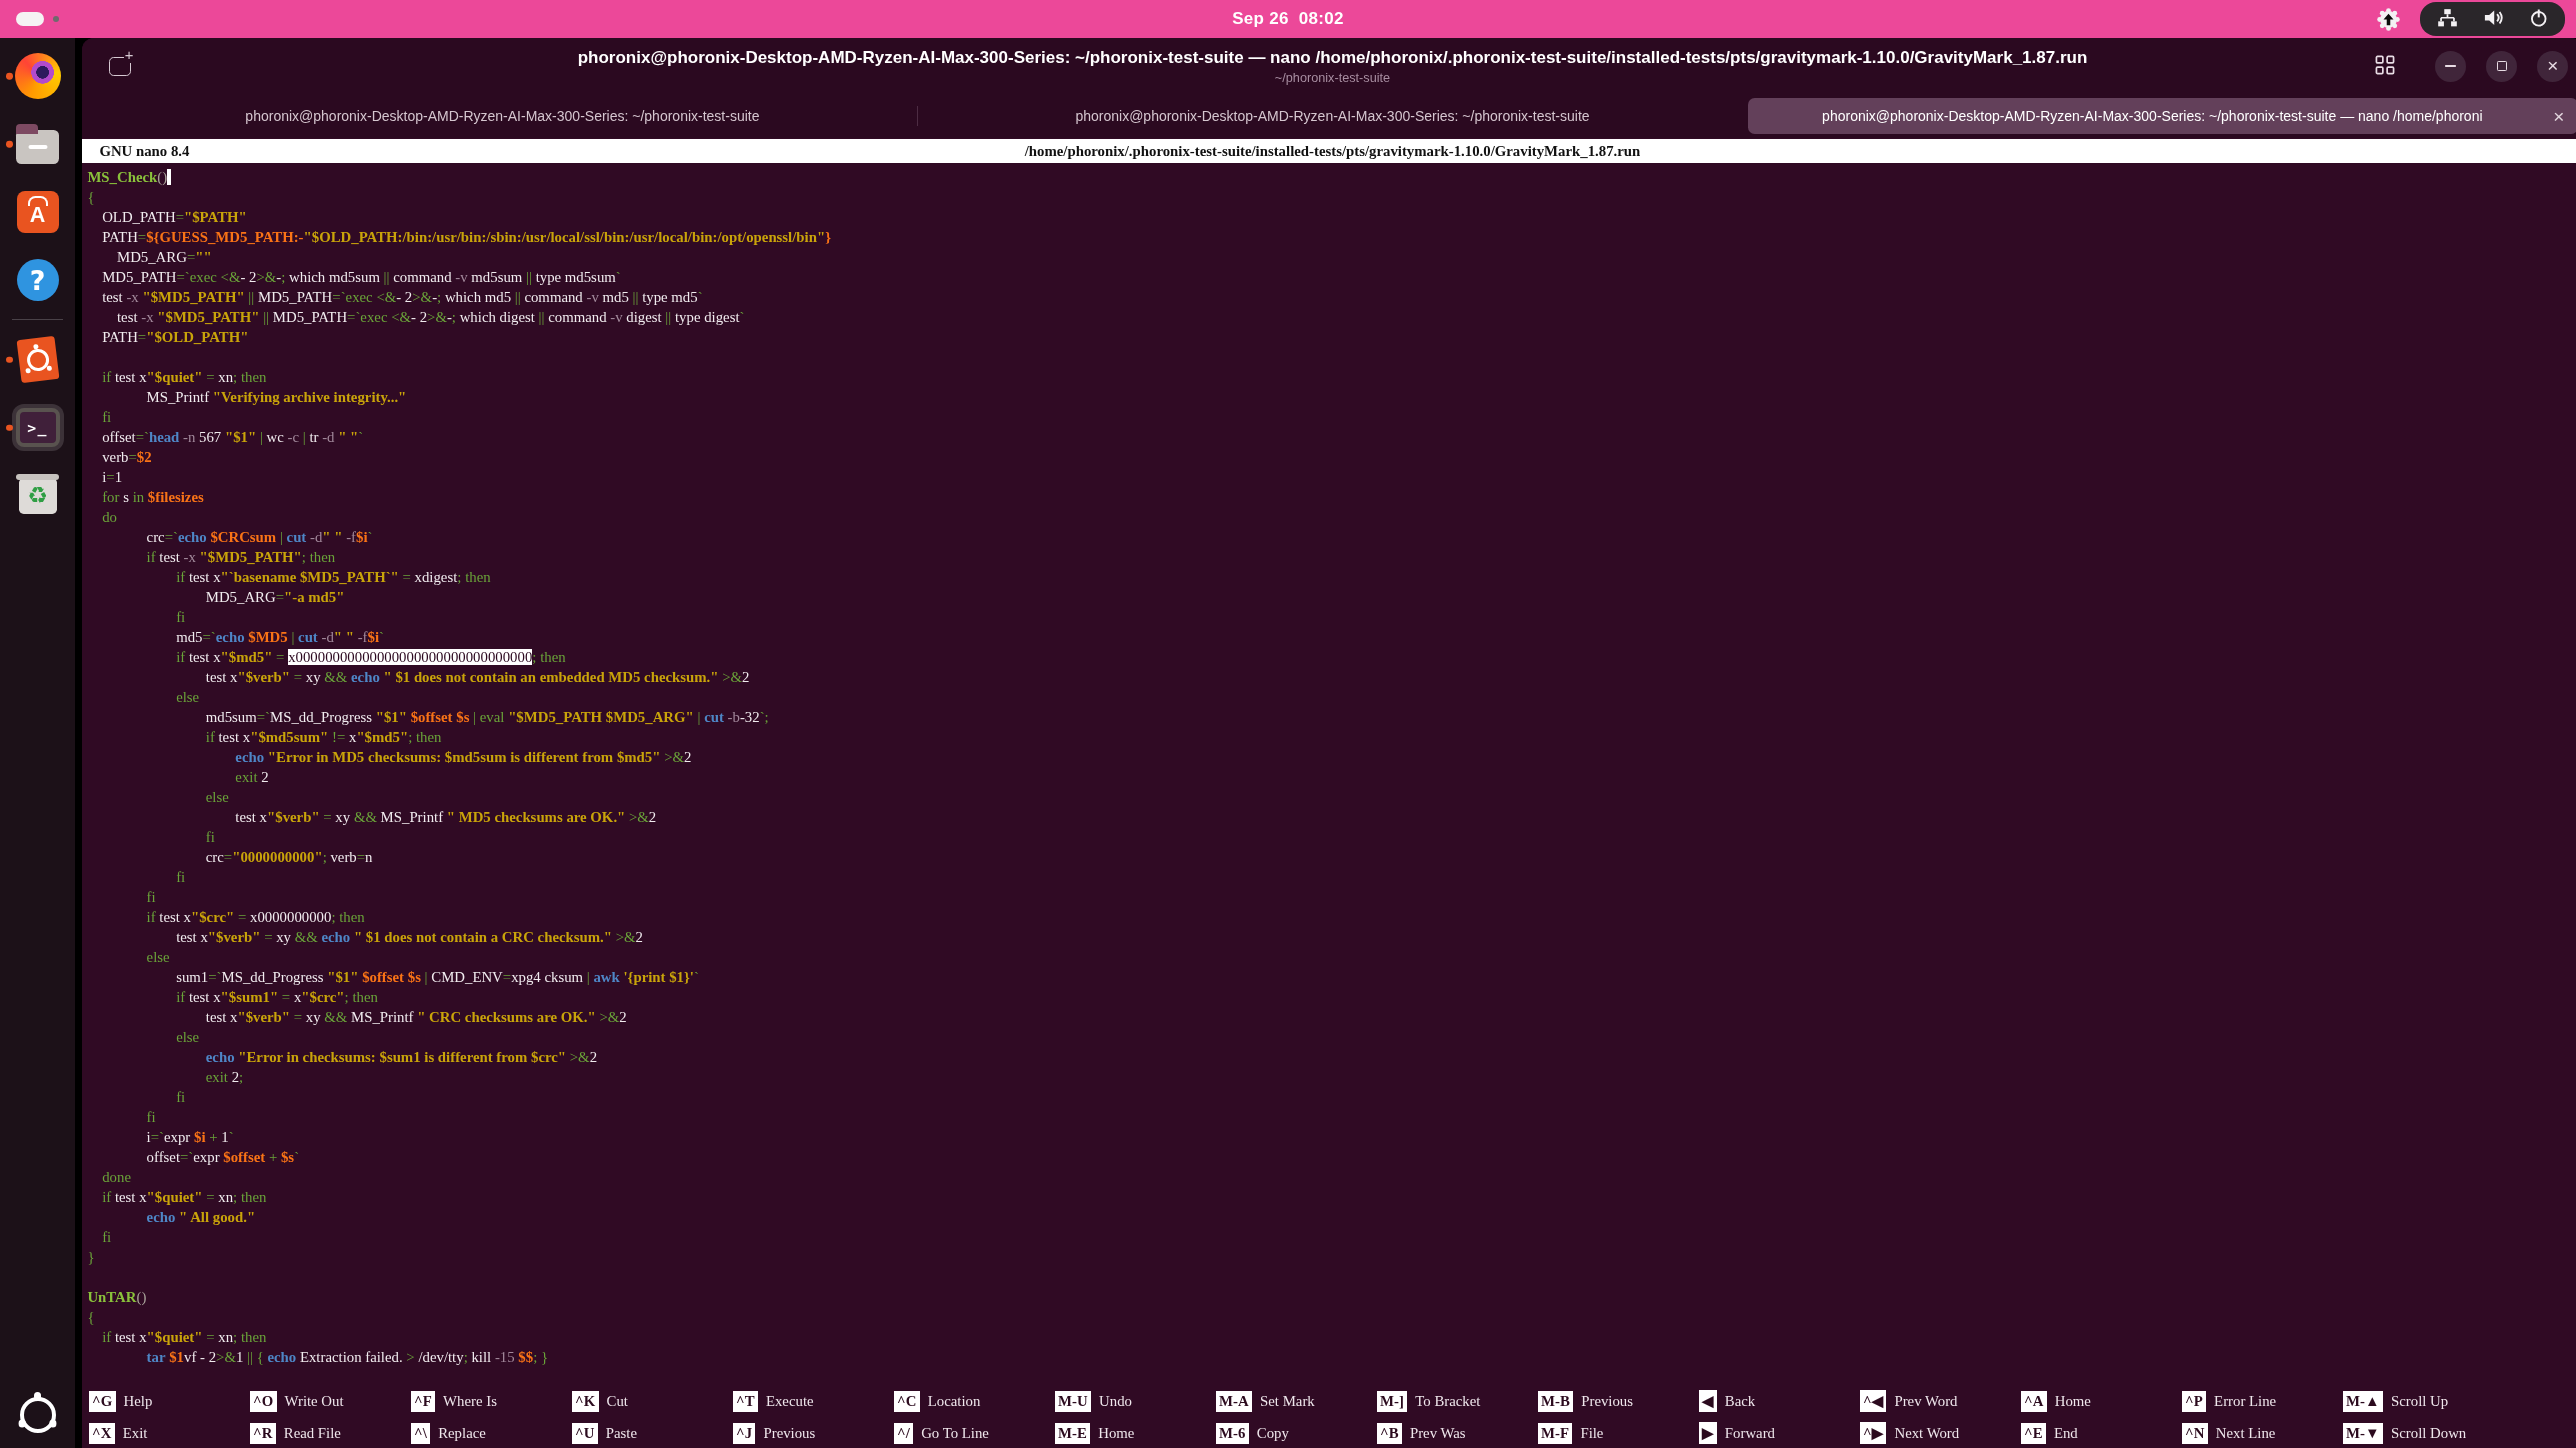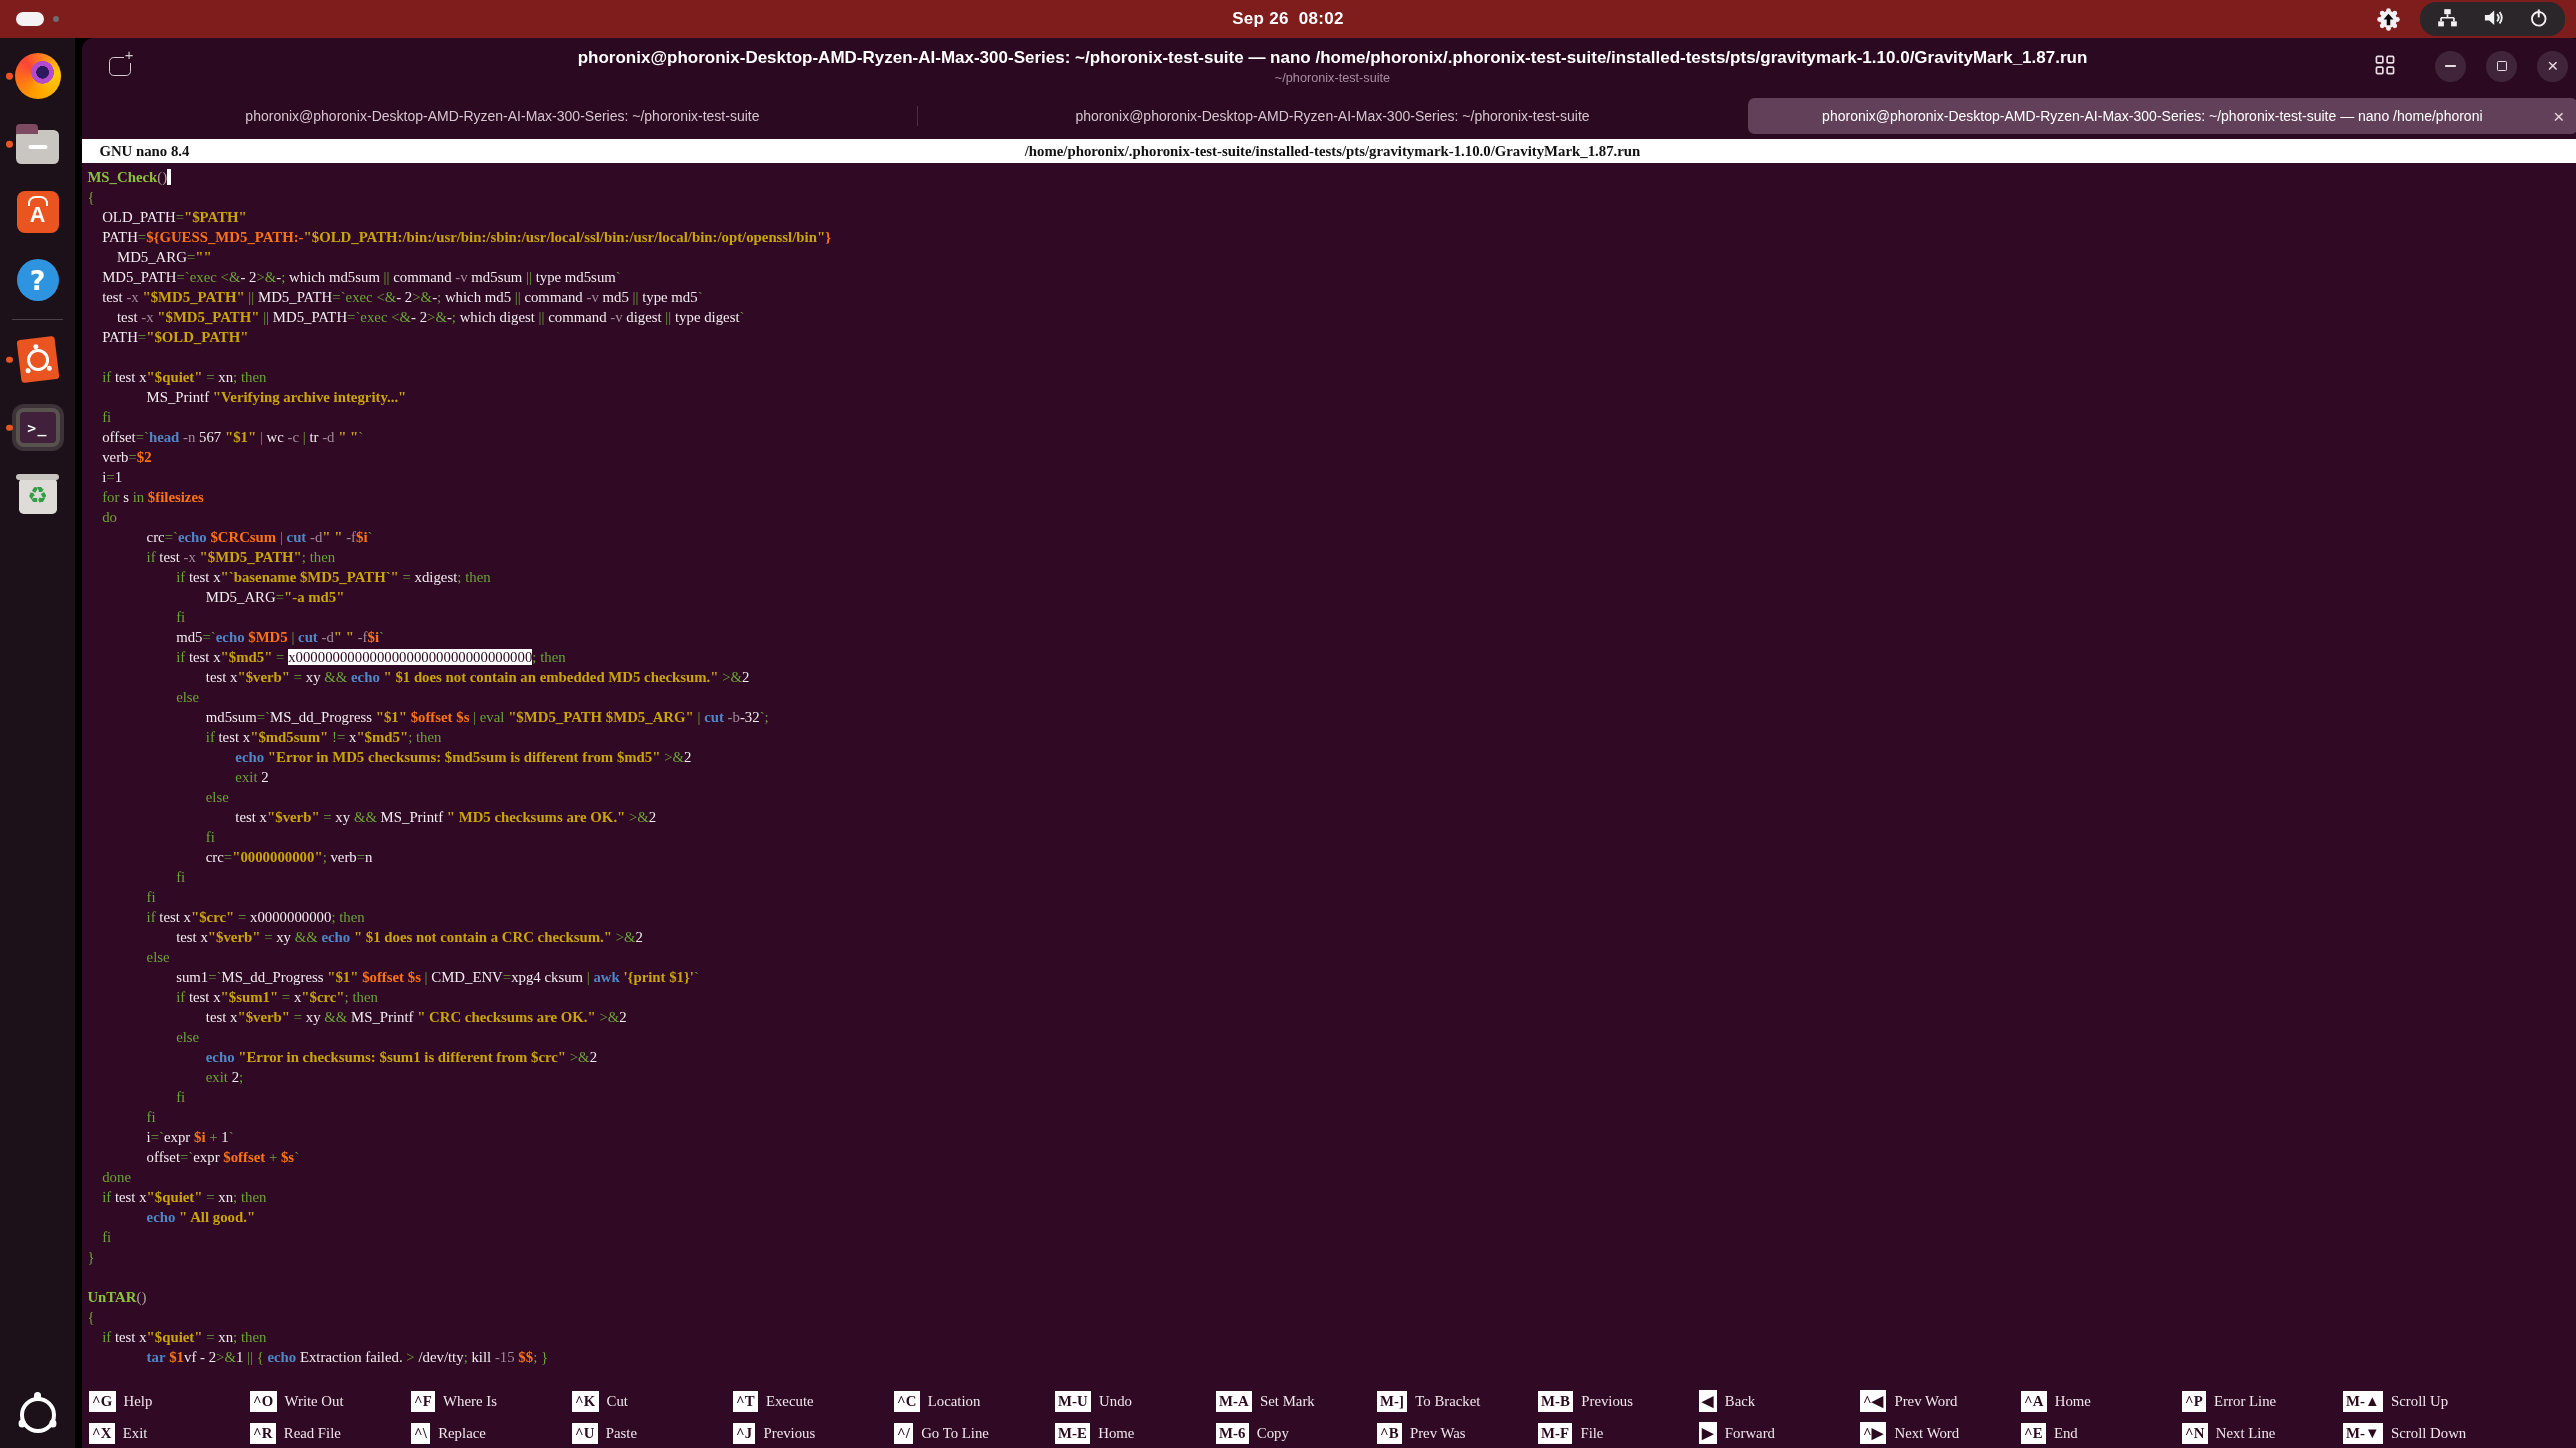--- a/index.html
+++ b/index.html
@@ -1,20 +1,20 @@
 <!DOCTYPE html>
 <html style="font-size:10.7px"><head>
 <meta charset="utf-8">
 <style>
   * { margin:0; padding:0; box-sizing:border-box; }
   html,body { width:2576px; height:1449px; background:#000; overflow:hidden;
               font-family:"Liberation Sans","DejaVu Sans",sans-serif; }
 
   
-  .topbar { position:absolute; left:0; top:0; width:2576px; height:38px; background:#7f1d1d;
+  .topbar { position:absolute; left:0; top:0; width:2576px; height:38px; background:#ec4899;
             display:flex; align-items:center; }
   .ws-wrap { display:flex; align-items:center; margin-left:16px; }
   .ws-pill { width:28px; height:14.8px; background:#f5f2f4; border-radius:7.4px; }
   .ws-dot  { width:6px; height:6px; background:#6f6a6d; border-radius:50%; margin-left:9.4px; }
   .clock { position:absolute; left:50%; top:50%; transform:translate(-50%,-50%);
            color:#fff; font-size:17px; font-weight:700; letter-spacing:0.3px; white-space:pre; }
   .tb-right { margin-left:auto; display:flex; align-items:center; margin-right:10.7px; }
   .upd { margin-right:20px; display:flex; }
   .qs-pill { display:flex; align-items:center; gap:23px; background:#2a262a; border-radius:16px;
              padding:5.4px 16px; }

